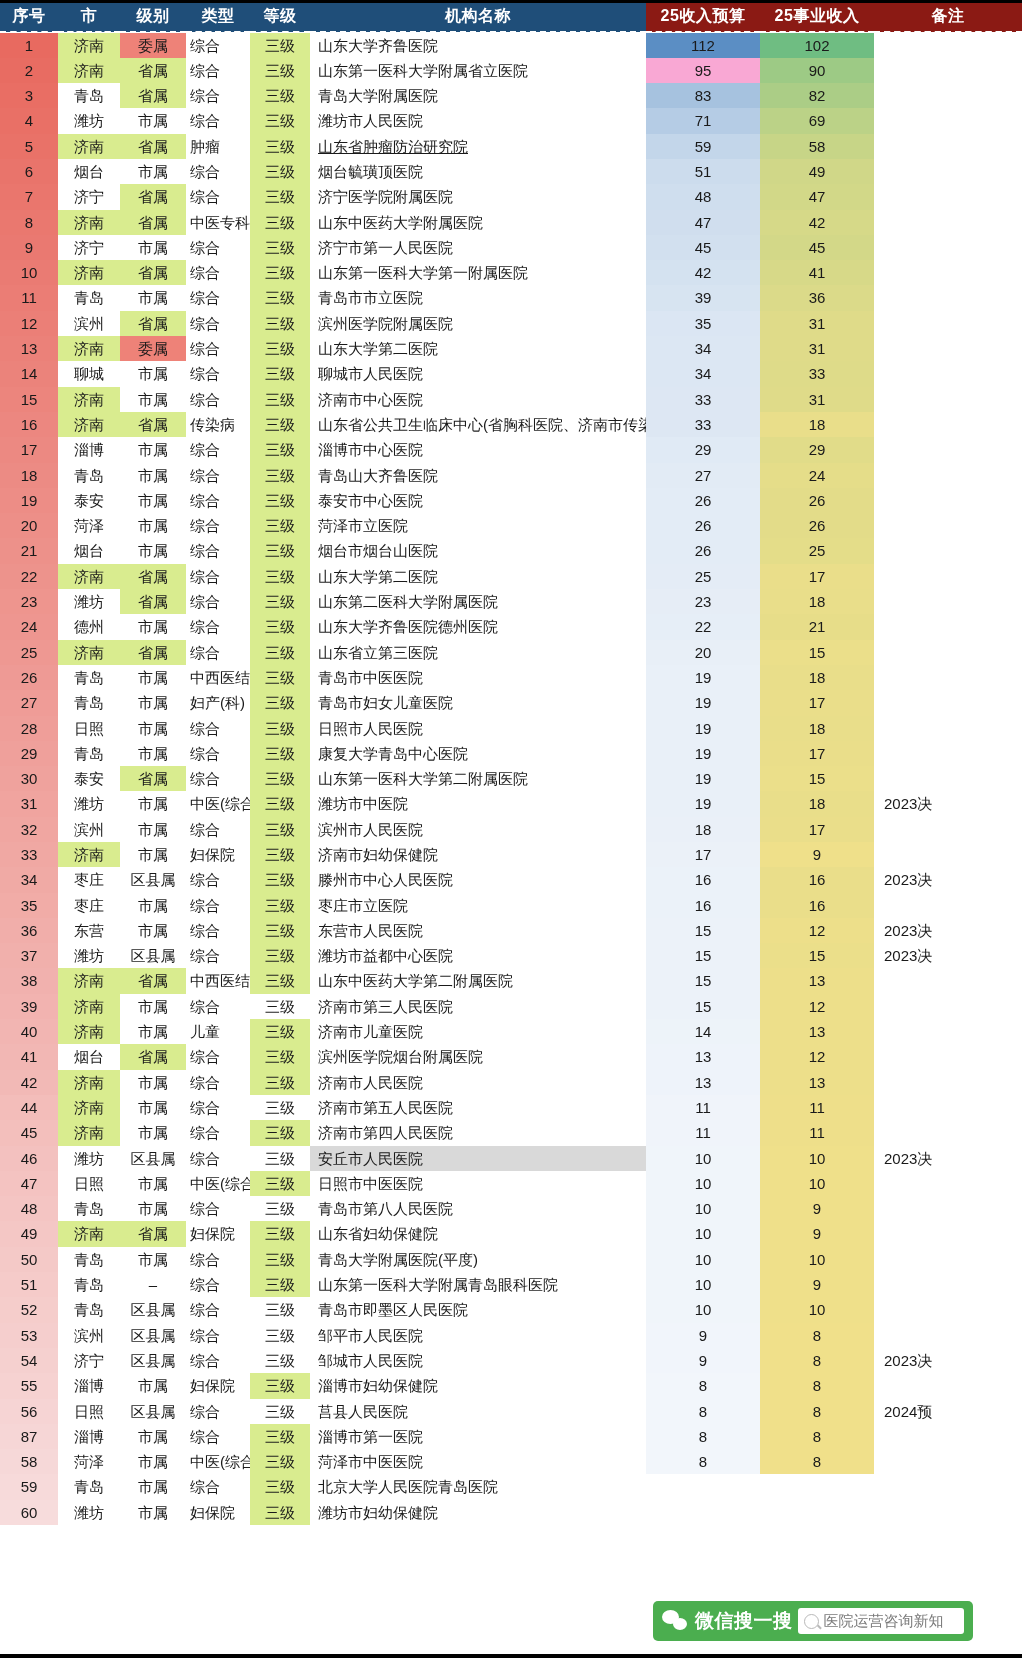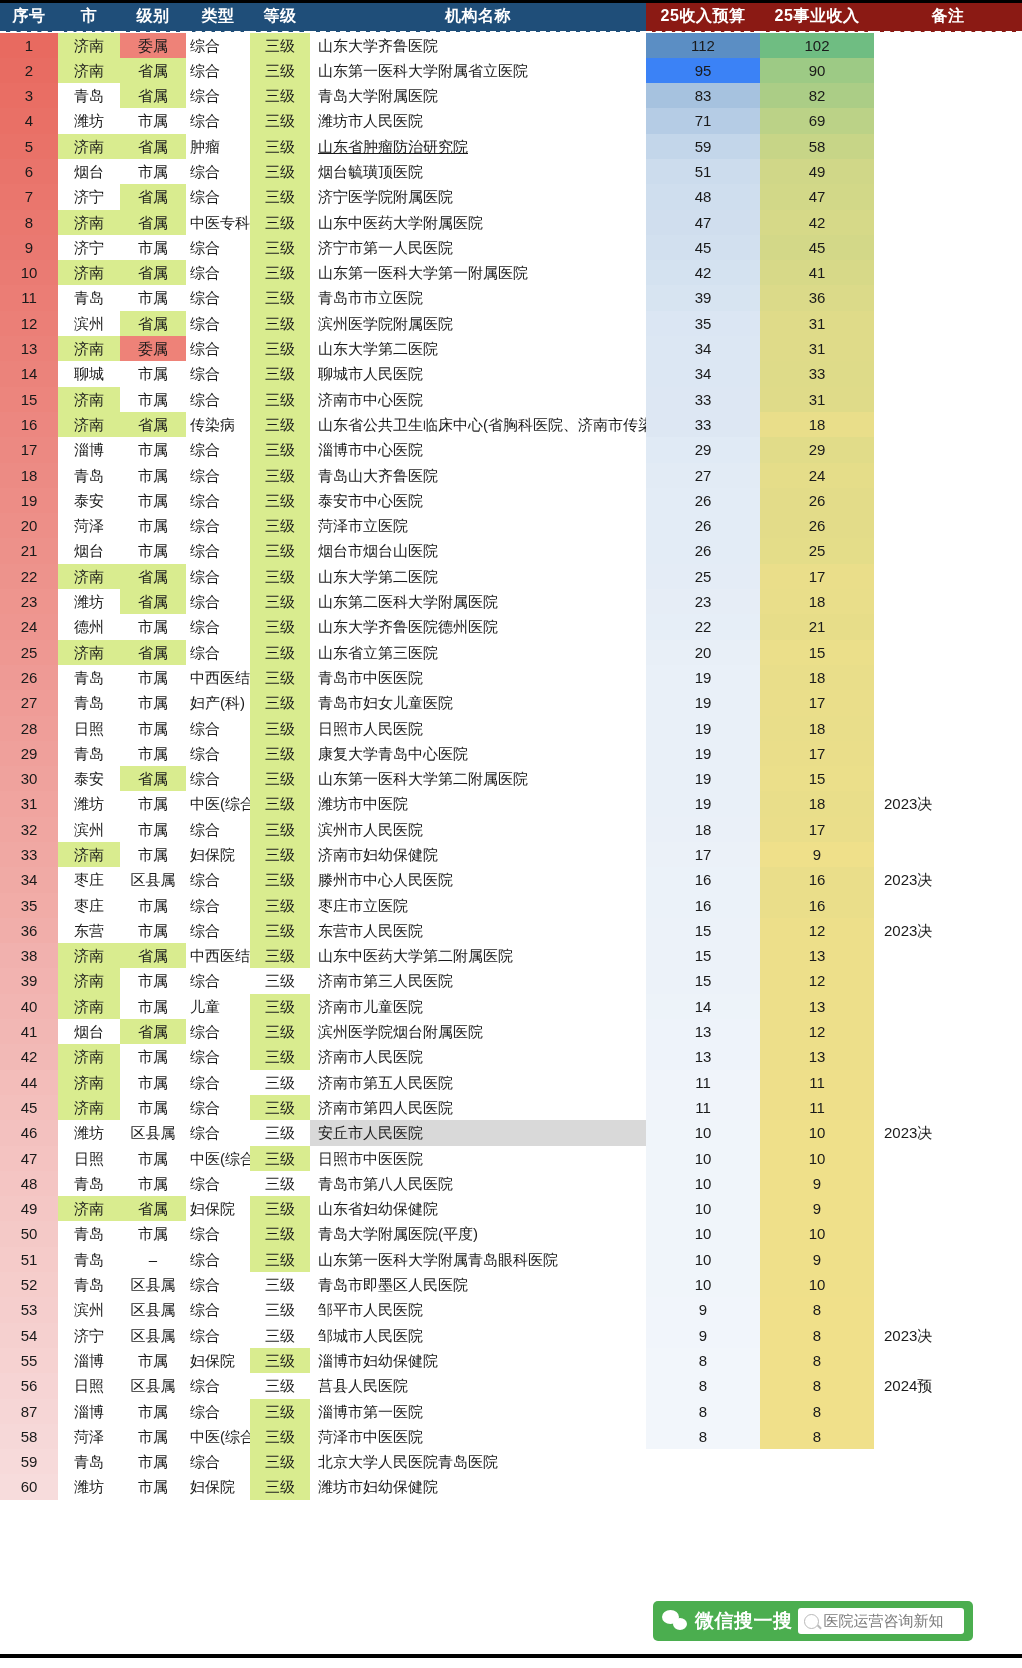--- a/index.html
+++ b/index.html
@@ -244,21 +244,21 @@
           <td class="c-level">
             <span class="chip hl-green">省属</span>
           </td>
           <td class="c-type">综合</td>
           <td class="c-grade">
             <span class="chip hl-green">三级</span>
           </td>
           <td class="c-name" style="padding: 0px;">
             <span class="namewrap">山东第一医科大学附属省立医院</span>
           </td>
-          <td class="c-num" style="background: #3b82f6;">95</td>
+          <td class="c-num" style="background: #f9a8d4;">95</td>
           <td class="c-num" style="background: rgb(157, 202, 133);">90</td>
           <td class="c-note"></td>
         </tr>
         <tr>
           <td class="c-idx" style="background: rgb(233, 110, 100);">3</td>
           <td class="c-city">
             <span class="chip">青岛</span>
           </td>
           <td class="c-level">
             <span class="chip hl-green">省属</span>
@@ -892,20 +892,39 @@
           </td>
           <td class="c-type">综合</td>
           <td class="c-grade">
             <span class="chip hl-green">三级</span>
           </td>
           <td class="c-name" style="padding: 0px;">
             <span class="namewrap">东营市人民医院</span>
           </td>
           <td class="c-num" style="background: rgb(236, 242, 249);">15</td>
           <td class="c-num" style="background: rgb(237, 223, 138);">12</td>
+          <td class="c-note">2023决</td>
+        </tr>
+        <tr>
+          <td class="c-idx" style="background: rgb(241, 176, 172);">37</td>
+          <td class="c-city">
+            <span class="chip">潍坊</span>
+          </td>
+          <td class="c-level">
+            <span class="chip">区县属</span>
+          </td>
+          <td class="c-type">综合</td>
+          <td class="c-grade">
+            <span class="chip hl-green">三级</span>
+          </td>
+          <td class="c-name" style="padding: 0px;">
+            <span class="namewrap">潍坊市益都中心医院</span>
+          </td>
+          <td class="c-num" style="background: rgb(236, 242, 249);">15</td>
+          <td class="c-num" style="background: rgb(235, 223, 138);">15</td>
           <td class="c-note">2023决</td>
         </tr>
         <tr>
           <td class="c-idx" style="background: rgb(241, 177, 174);">38</td>
           <td class="c-city">
             <span class="chip hl-green">济南</span>
           </td>
           <td class="c-level">
             <span class="chip hl-green">省属</span>
           </td>

